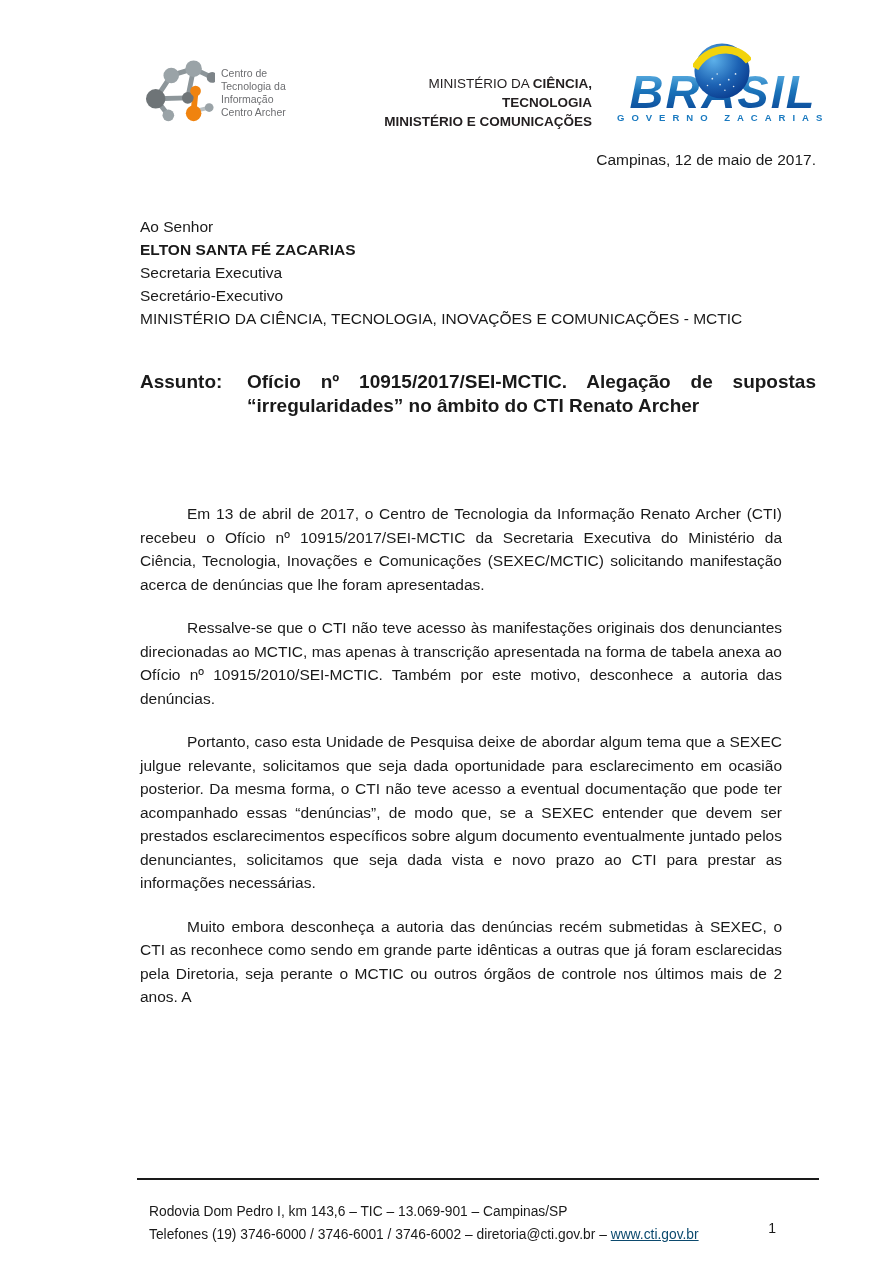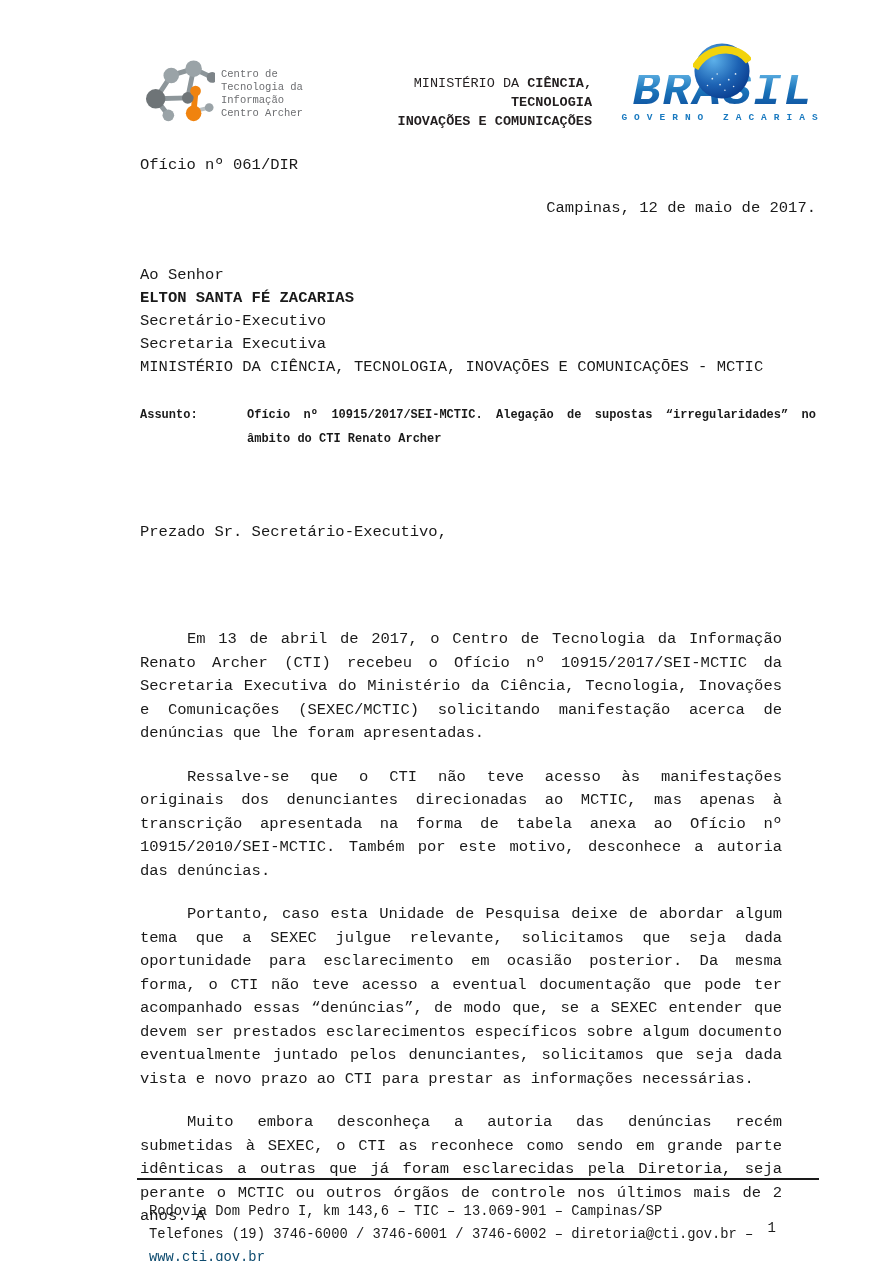--- a/index.html
+++ b/index.html
@@ -1,20 +1,20 @@
 <!DOCTYPE html>
 <html lang="pt"><head>
 <meta charset="utf-8">
 <style>
   html,body{margin:0;padding:0;background:#ffffff;}
   .page{
     position:relative;
     width:867px;height:1261px;
     background:#ffffff;
-    font-family:Liberation Mono, monospace;
+    font-family:Liberation Sans, sans-serif;
     color:#1a1a1a;
     overflow:hidden;
     margin:0 auto;
   }
   
   .header{position:relative;height:128px;}
   .cti-block{position:absolute;left:133px;top:58px;display:flex;align-items:center;}
   .cti-text{margin-left:6px;font-size:10.5px;line-height:13px;color:#6d6e71;}
   .ministry{position:absolute;left:358px;top:74px;width:222px;text-align:right;
             font-size:13.5px;line-height:19px;color:#231f20;}
@@ -28,21 +28,21 @@
     -webkit-background-clip:text;background-clip:text;color:transparent;
     text-shadow:none;white-space:nowrap;
   }
   .brasil-sub{margin-top:3px;font-size:9.5px;font-weight:700;letter-spacing:7px;
               color:#1a7ac0;white-space:nowrap;}
   
   .oficio{margin:26px 63px 0 128px;font-size:15.5px;line-height:23px;}
   .dateline{margin:20px 63px 0 128px;font-size:15.5px;line-height:23px;text-align:right;}
   .recipient{margin:44px 63px 16px 128px;font-size:15.5px;line-height:23px;}
   .recipient .bold{font-weight:700;}
-  .subject{margin:24px 63px 0 128px;display:flex;font-size:12px;line-height:24px;font-weight:700;}
+  .subject{margin:40px 63px 0 128px;display:flex;font-size:19px;line-height:24px;font-weight:700;}
   .subject-label{flex:0 0 107px;}
   .subject-text{flex:1;text-align:justify;}
   .salutation{margin:70px 63px 0 128px;font-size:15.5px;line-height:23px;}
   .body-text{margin:84px 97px 0 128px;font-size:15.5px;line-height:23.5px;text-align:justify;}
   .body-text p{margin:0 0 20px 0;text-indent:47px;}
   
   .footer{
     position:absolute;left:125px;right:60px;top:1178px;
     border-top:2px solid #1a1a1a;padding-top:20px;
     font-size:13.8px;line-height:23px;color:#1a1a1a;
@@ -85,21 +85,21 @@
       <span class="cti-text">
         <div>Centro de</div>
         <div>Tecnologia da</div>
         <div>Informação</div>
         <div>Centro Archer</div>
       </span>
     </div>
 
     <div class="ministry">
       <div><span>MINISTÉRIO DA </span><b>CIÊNCIA, TECNOLOGIA</b></div>
-      <div><b>INOVAÇÕES E COMUNICAÇÕES</b></div>
+      <div><b>MINISTÉRIO E COMUNICAÇÕES</b></div>
     </div>
 
     <div class="brasil">
       <span class="brasil-globe">
         <svg width="58" height="58" viewBox="0 0 60 60" xmlns="http://www.w3.org/2000/svg">
           <defs>
             <radialGradient id="gb" cx="35%" cy="30%" r="75%">
               <stop offset="0%" stop-color="#5db1ea"></stop>
               <stop offset="60%" stop-color="#1d63b4"></stop>
               <stop offset="100%" stop-color="#0a3d8f"></stop>
@@ -117,38 +117,36 @@
             <circle cx="15" cy="45" r="0.8"></circle>
               <circle cx="42" cy="46" r="0.8"></circle>
           </g>
         </svg>
       </span>
       <div class="brasil-word">BRASIL</div>
       <div class="brasil-sub">GOVERNO ZACARIAS</div>
     </div>
   </div>
 
-  <div class="oficio">Ofício nº 061/DIR</div>
 
   <div class="dateline">Campinas, 12 de maio de 2017.</div>
 
   <div class="recipient">
     <div>Ao Senhor</div>
     <div class="bold">ELTON SANTA FÉ ZACARIAS</div>
+    <div>Secretaria Executiva</div>
     <div>Secretário-Executivo</div>
-    <div>Secretaria Executiva</div>
     <div>MINISTÉRIO DA CIÊNCIA, TECNOLOGIA, INOVAÇÕES E COMUNICAÇÕES - MCTIC</div>
   </div>
 
   <div class="subject">
     <div class="subject-label">Assunto:</div>
     <div class="subject-text">Ofício nº 10915/2017/SEI-MCTIC. Alegação de supostas “irregularidades” no âmbito do CTI Renato Archer</div>
   </div>
 
-  <div class="salutation">Prezado Sr. Secretário-Executivo,</div>
 
   <div class="body-text">
     <p>Em 13 de abril de 2017, o Centro de Tecnologia da Informação Renato Archer (CTI) recebeu o Ofício nº 10915/2017/SEI-MCTIC da Secretaria Executiva do Ministério da Ciência, Tecnologia, Inovações e Comunicações (SEXEC/MCTIC) solicitando manifestação acerca de denúncias que lhe foram apresentadas.</p>
     <p>Ressalve-se que o CTI não teve acesso às manifestações originais dos denunciantes direcionadas ao MCTIC, mas apenas à transcrição apresentada na forma de tabela anexa ao Ofício nº 10915/2010/SEI-MCTIC. Também por este motivo, desconhece a autoria das denúncias.</p>
     <p>Portanto, caso esta Unidade de Pesquisa deixe de abordar algum tema que a SEXEC julgue relevante, solicitamos que seja dada oportunidade para esclarecimento em ocasião posterior. Da mesma forma, o CTI não teve acesso a eventual documentação que pode ter acompanhado essas “denúncias”, de modo que, se a SEXEC entender que devem ser prestados esclarecimentos específicos sobre algum documento eventualmente juntado pelos denunciantes, solicitamos que seja dada vista e novo prazo ao CTI para prestar as informações necessárias.</p>
     <p>Muito embora desconheça a autoria das denúncias recém submetidas à SEXEC, o CTI as reconhece como sendo em grande parte idênticas a outras que já foram esclarecidas pela Diretoria, seja perante o MCTIC ou outros órgãos de controle nos últimos mais de 2 anos. A</p>
   </div>
 
   <div class="footer">
     <div class="footer-line">Rodovia Dom Pedro I, km 143,6 – TIC – 13.069-901 – Campinas/SP</div>

